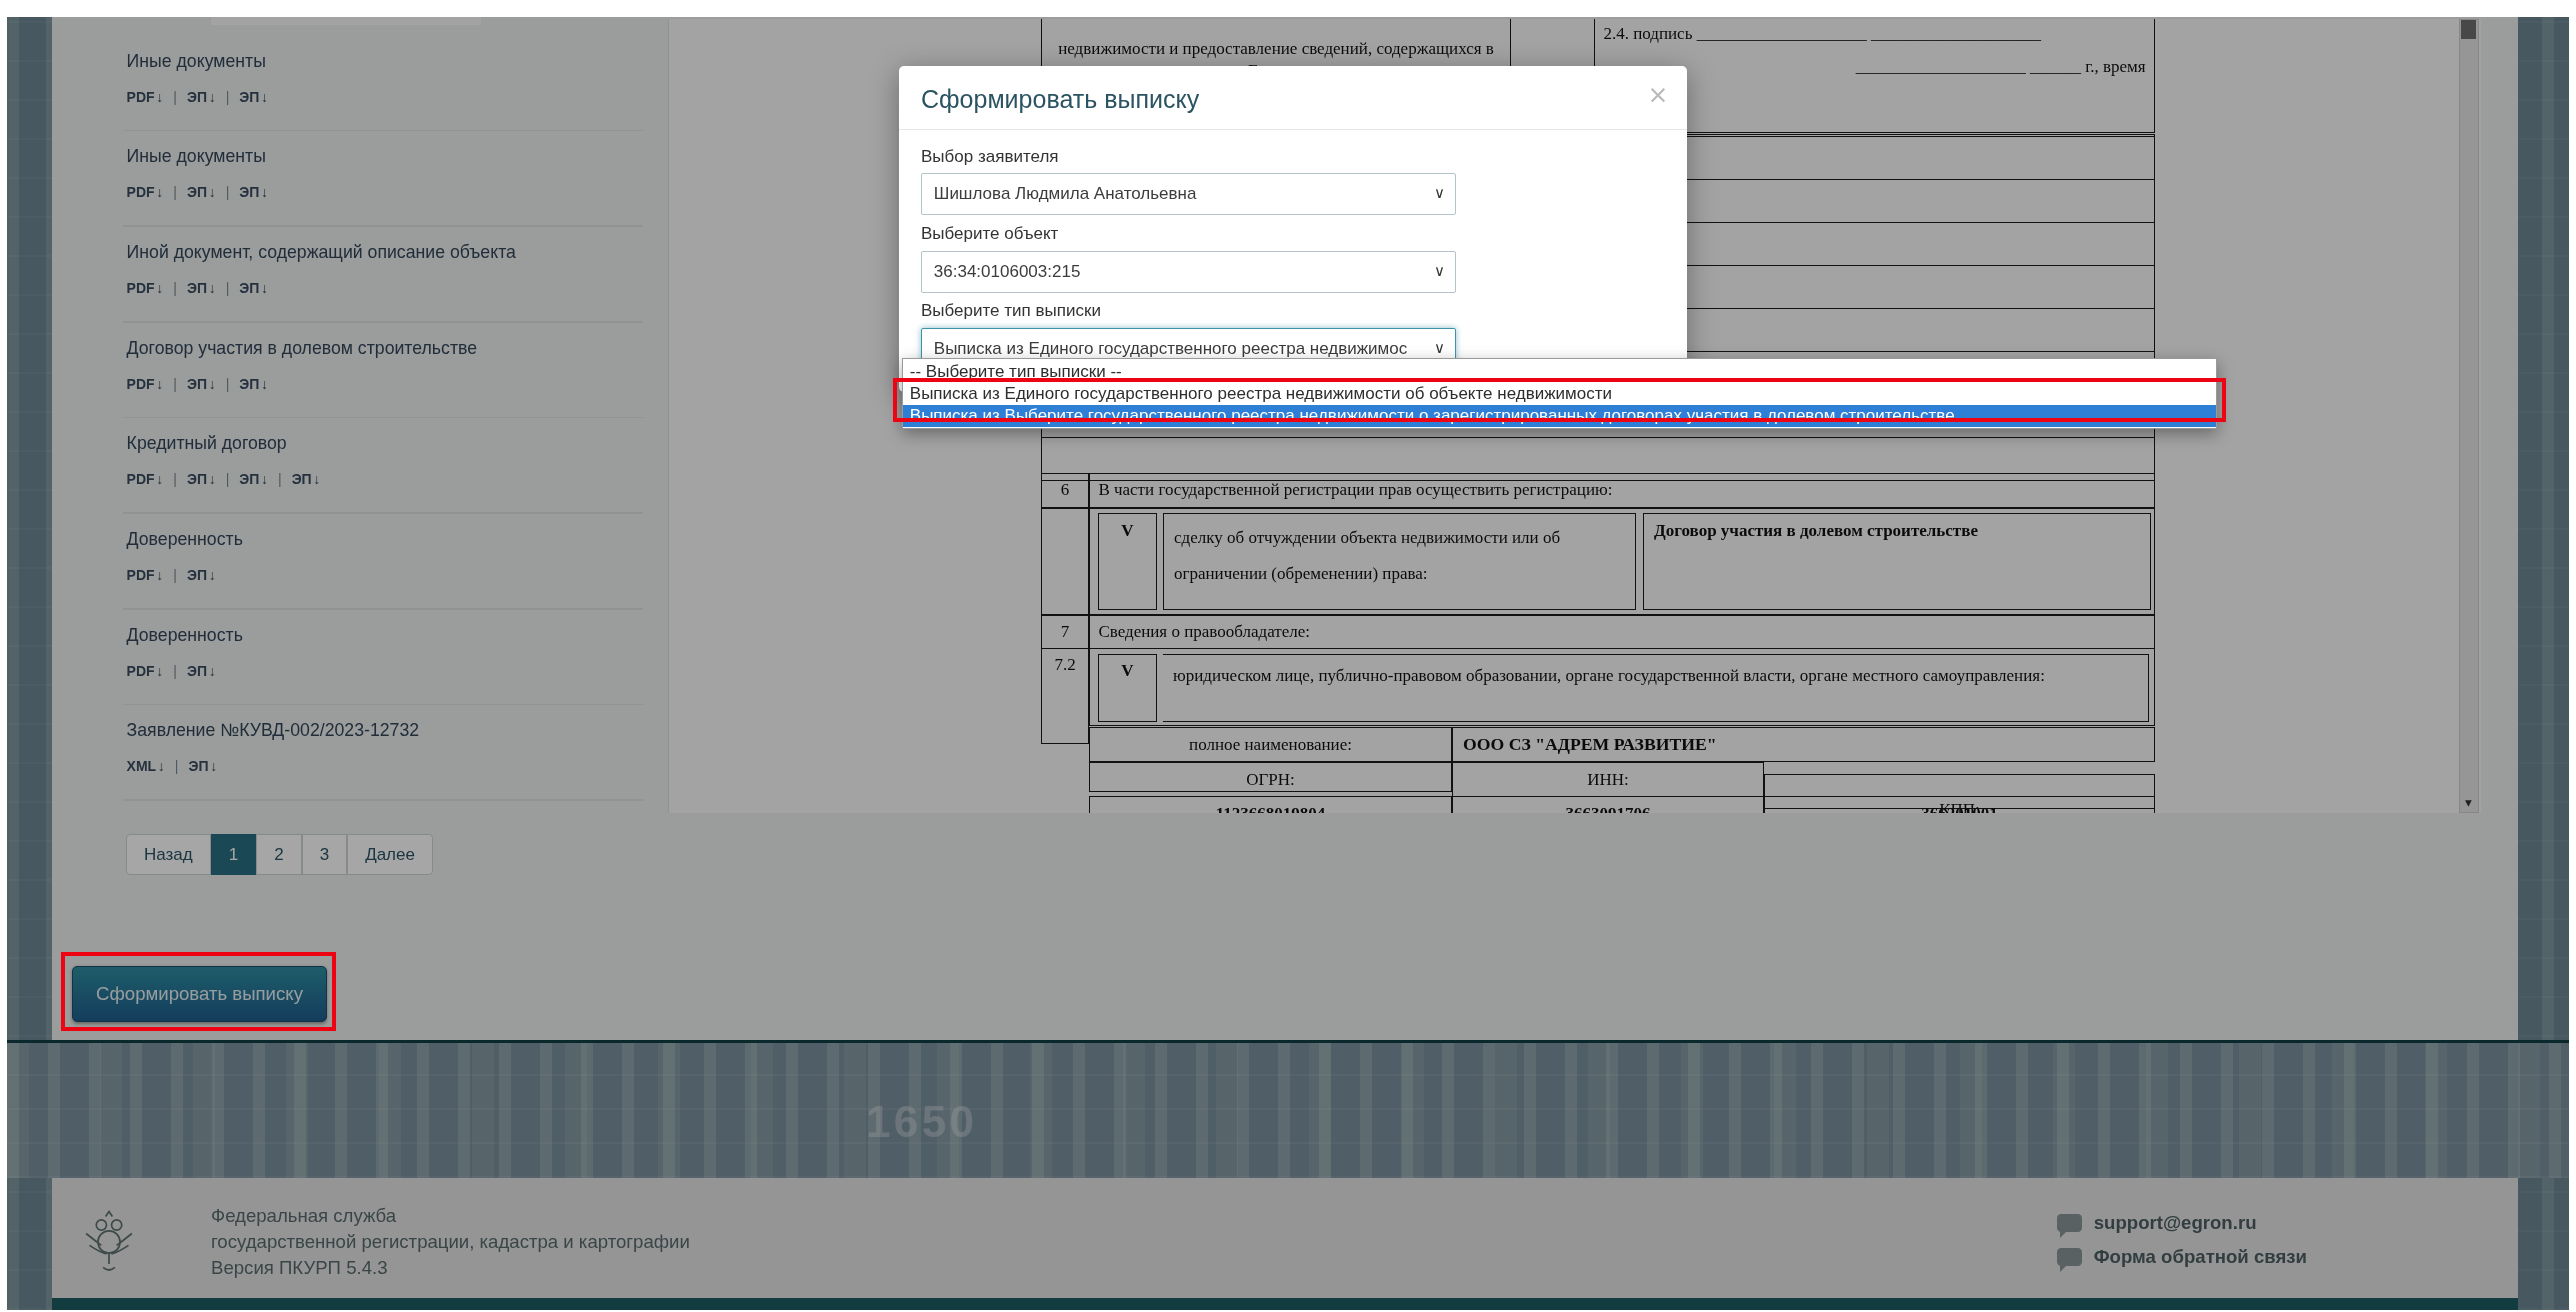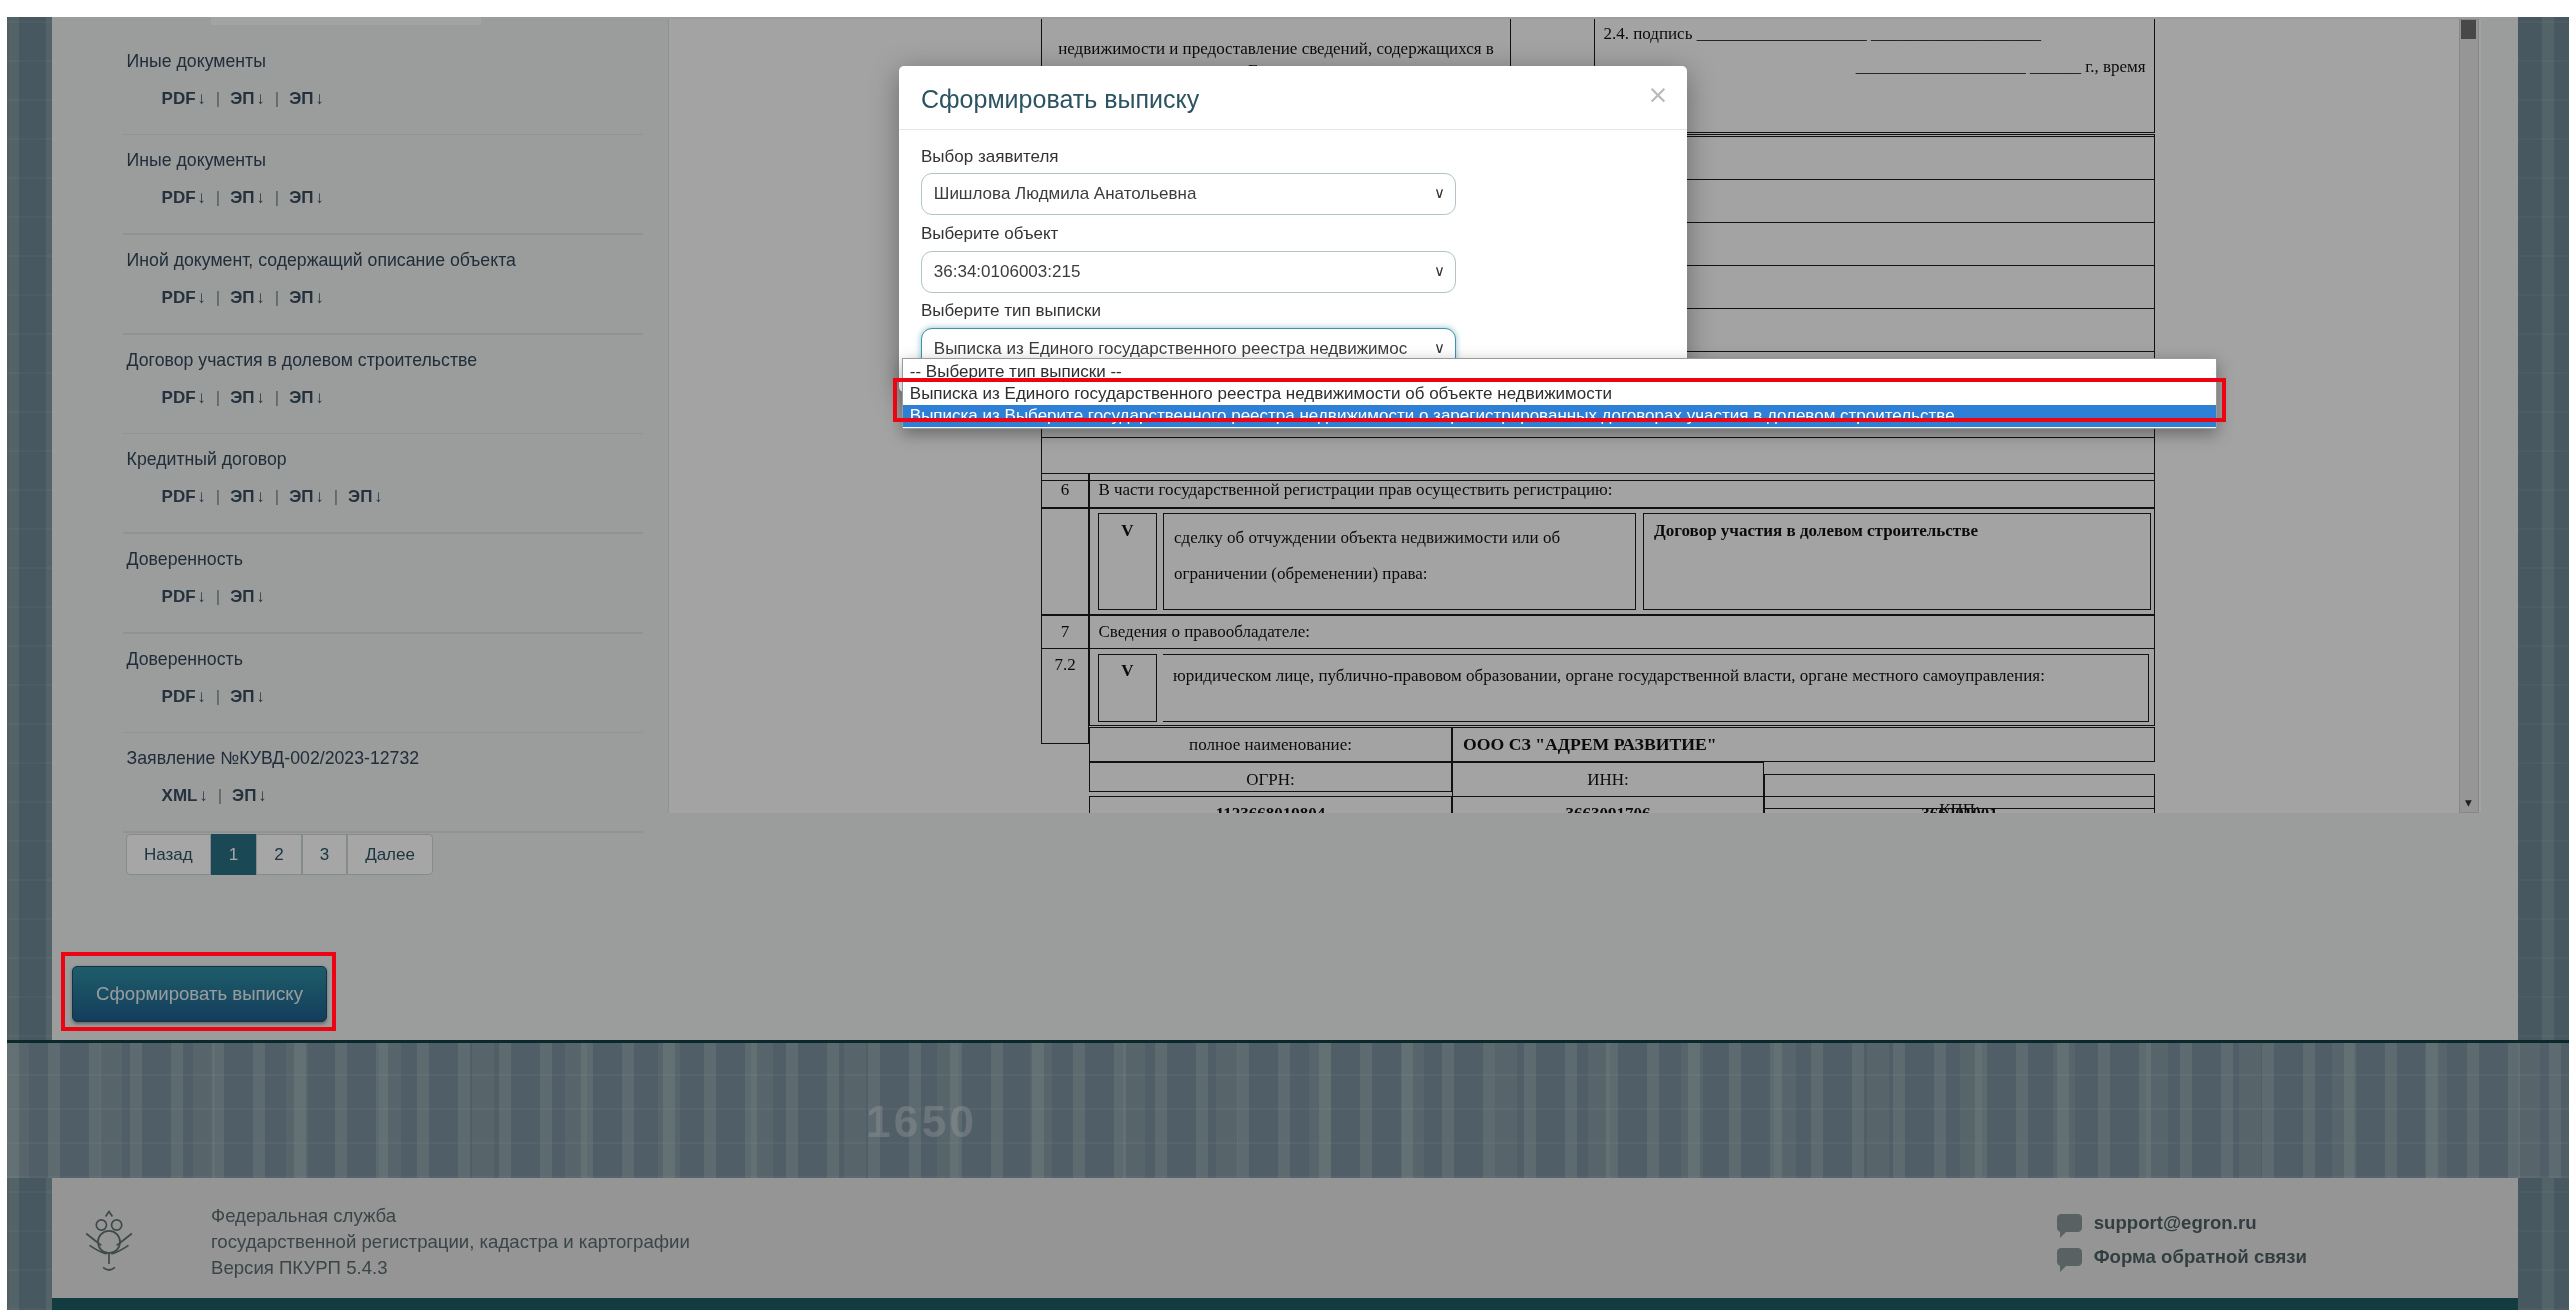--- a/index.html
+++ b/index.html
@@ -22,21 +22,21 @@
   .banner-watermark{position:absolute;left:866px;top:1097px;font-size:44px;font-weight:bold;color:rgba(255,255,255,0.30);letter-spacing:3.4px;}
 
   
   .card{position:absolute;left:52px;top:17px;width:2466px;height:1023px;background:#eef0f0;}
   .card-tab{position:absolute;left:159px;top:0;width:270px;height:7.6px;background:#fafafa;}
 
   
   .sidebar{position:absolute;left:18.6px;top:18.6px;width:548px;}
   .doc-item{padding:15px 0 5px 56px;}
   .doc-title{font-size:17.7px;color:#33475a;}
-  .doc-links{margin-top:17px;font-size:17px;font-weight:bold;color:#3a4e60;margin-left:35px;}
+  .doc-links{margin-top:17px;font-size:14px;font-weight:bold;color:#3a4e60;}
   .doc-links .lnk{cursor:pointer;}
   .doc-links .arr{font-weight:bold;margin-left:1.7px;}
   .doc-links .sep{color:#7c8b94;margin:0 10px;font-weight:normal;}
   .doc-divider{height:1.7px;background:#dde2e4;margin:20px 0 0 52px;width:520px;}
 
   
   .pagination{position:absolute;left:74px;top:817px;display:flex;}
   .pg-btn{min-width:41px;height:41px;box-sizing:border-box;border:0.8px solid #ccd4d6;background:#ffffff;
     color:#2c5566;font-size:17px;display:flex;align-items:center;justify-content:center;padding:0 17px;cursor:pointer;}
   .pg-btn:first-child{border-radius:4.2px 0 0 4.2px;}
@@ -79,21 +79,21 @@
   .dim{position:absolute;left:6.8px;top:17px;right:6.8px;bottom:3.4px;background:rgba(0,0,0,0.35);z-index:50;}
 
   
   .modal{position:absolute;left:899px;top:66px;width:788px;background:#ffffff;border-radius:5px;z-index:100;
     box-shadow:0 6.8px 29px rgba(0,0,0,0.35);box-sizing:border-box;}
   .modal-header{padding:18.6px 22px 15px 22px;border-bottom:0.8px solid #e6e6e6;position:relative;}
   .modal-title{font-size:25px;color:#2b5362;}
   .modal-close{position:absolute;right:18.6px;top:13.5px;font-size:25px;color:#b9b9b9;cursor:pointer;font-family:"DejaVu Sans",sans-serif;}
   .modal-body{padding:17px 22px 22px 22px;}
   .fld-label{font-size:17px;color:#333;margin:8.4px 0 6.8px 0;}
-  .sel{width:535px;height:42px;border:0.8px solid #b4c3c7;border-radius:11px;background:#fff;box-sizing:border-box;
+  .sel{width:535px;height:42px;border:0.8px solid #b4c3c7;border-radius:2px;background:#fff;box-sizing:border-box;
     display:flex;align-items:center;padding:0 30px 0 11.8px;font-size:17px;color:#3c3c3c;position:relative;cursor:pointer;}
   .sel .val{white-space:nowrap;overflow:hidden;flex:1;}
   .sel .chev{position:absolute;right:10px;top:10px;font-size:15px;color:#333;font-family:"DejaVu Sans",sans-serif;}
   .sel.focused{border:1.7px solid #3f93a8;box-shadow:0 0 5.9px rgba(63,147,168,0.6);}
 
   
   .dropdown{position:absolute;left:902px;top:358px;width:1313px;background:#ffffff;border:0.8px solid #9a9a9a;
     box-shadow:0 5px 15px rgba(0,0,0,0.35);z-index:110;padding:1.7px 0;}
   .dd-opt{height:22px;line-height:22px;padding:0 6.8px;font-size:17px;color:#2e2e2e;white-space:nowrap;overflow:hidden;cursor:pointer;}
   .dd-opt.selected{background:#2e80d6;color:#ffffff;}

